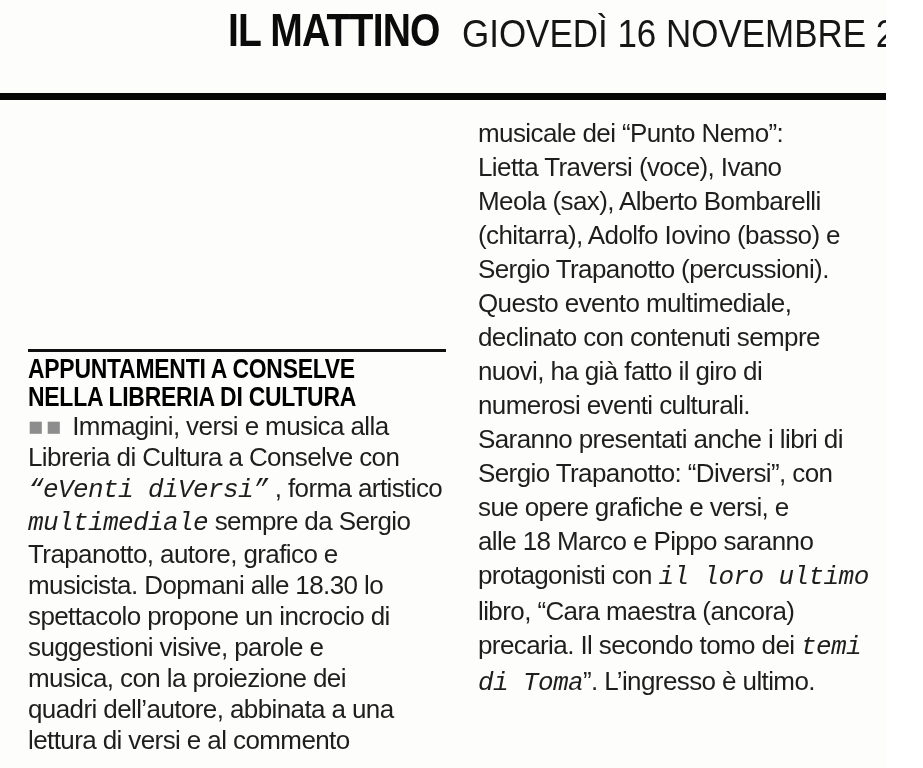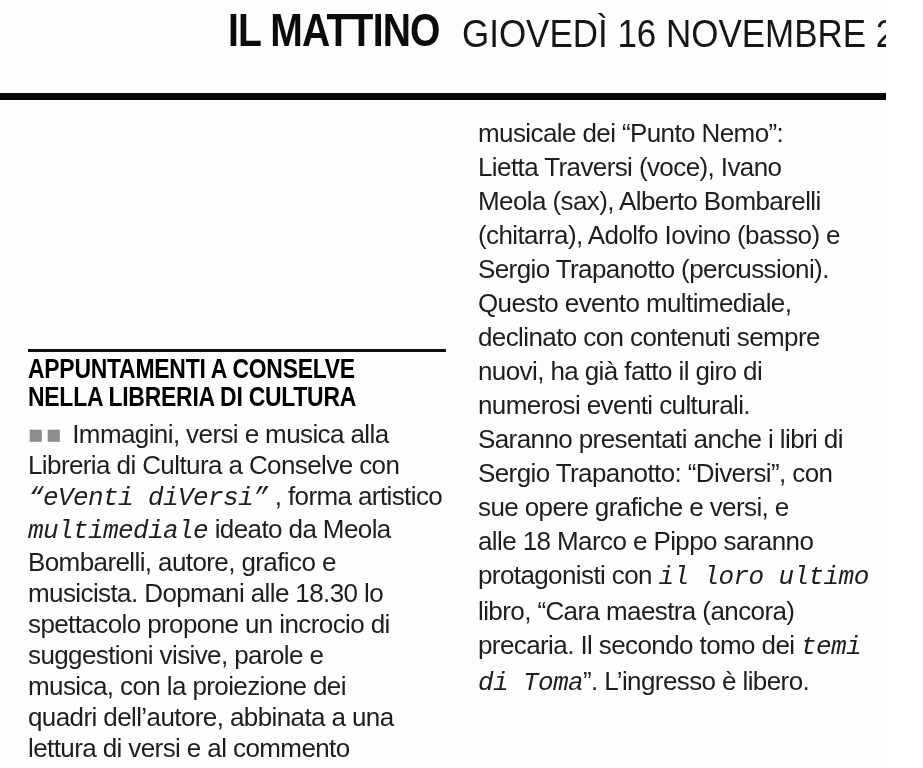--- a/index.html
+++ b/index.html
@@ -72,21 +72,21 @@
     font-weight: bold;
     font-size: 27px;
     line-height: 28px;
     letter-spacing: -0.3px;
     color: #000000;
     transform: scaleX(0.85);
     transform-origin: left top;
     white-space: nowrap;
   }
   .body-left {
-    margin-top: 8px;
+    margin-top: 0;
     font-size: 26px;
     line-height: 31px;
     letter-spacing: -0.6px;
   }
   .body-right {
     position: absolute;
     left: 478px;
     top: 116px;
     width: 445px;
     font-size: 26px;
@@ -141,22 +141,22 @@
   <div class="col-left">
     <div class="kicker-rule"></div>
     <div class="kicker">
         <div class="tline"><span>APPUNTAMENTI A CONSELVE</span></div>
         <div class="tline"><span>NELLA LIBRERIA DI CULTURA</span></div>
       </div>
     <div class="body-left">
         <div class="tline"><span class="sq">■■</span><span>Immagini, versi e musica alla</span></div>
         <div class="tline"><span>Libreria di Cultura a Conselve con</span></div>
         <div class="tline"><span class="it">“eVenti diVersi”</span><span> , forma artistico</span></div>
-        <div class="tline"><span class="it">multimediale</span><span> ideato da Meola</span></div>
-        <div class="tline"><span>Bombarelli, autore, grafico e</span></div>
+        <div class="tline"><span class="it">multimediale</span><span> sempre da Sergio</span></div>
+        <div class="tline"><span>Trapanotto, autore, grafico e</span></div>
         <div class="tline"><span>musicista. Dopmani alle 18.30 lo</span></div>
         <div class="tline"><span>spettacolo propone un incrocio di</span></div>
         <div class="tline"><span>suggestioni visive, parole e</span></div>
         <div class="tline"><span>musica, con la proiezione dei</span></div>
         <div class="tline"><span>quadri dell’autore, abbinata a una</span></div>
         <div class="tline"><span>lettura di versi e al commento</span></div>
       </div>
   </div>
 
   <div class="body-right">
@@ -169,19 +169,19 @@
       <div class="tline"><span>declinato con contenuti sempre</span></div>
       <div class="tline"><span>nuovi, ha già fatto il giro di</span></div>
       <div class="tline"><span>numerosi eventi culturali.</span></div>
       <div class="tline"><span>Saranno presentati anche i libri di</span></div>
       <div class="tline"><span>Sergio Trapanotto: “Diversi”, con</span></div>
       <div class="tline"><span>sue opere grafiche e versi, e</span></div>
       <div class="tline"><span>alle 18 Marco e Pippo saranno</span></div>
       <div class="tline"><span>protagonisti con </span><span class="it">il loro ultimo</span></div>
       <div class="tline"><span>libro, “Cara maestra (ancora)</span></div>
       <div class="tline"><span>precaria. Il secondo tomo dei </span><span class="it">temi</span></div>
-      <div class="tline"><span class="it">di Toma</span><span>”. L’ingresso è libero.</span></div>
+      <div class="tline"><span class="it">di Toma</span><span>”. L’ingresso è ultimo.</span></div>
     </div>
 
   <div class="pen-mark"></div>
   <div class="pen-mark2"></div>
 
 </div>
 
 </body></html>

